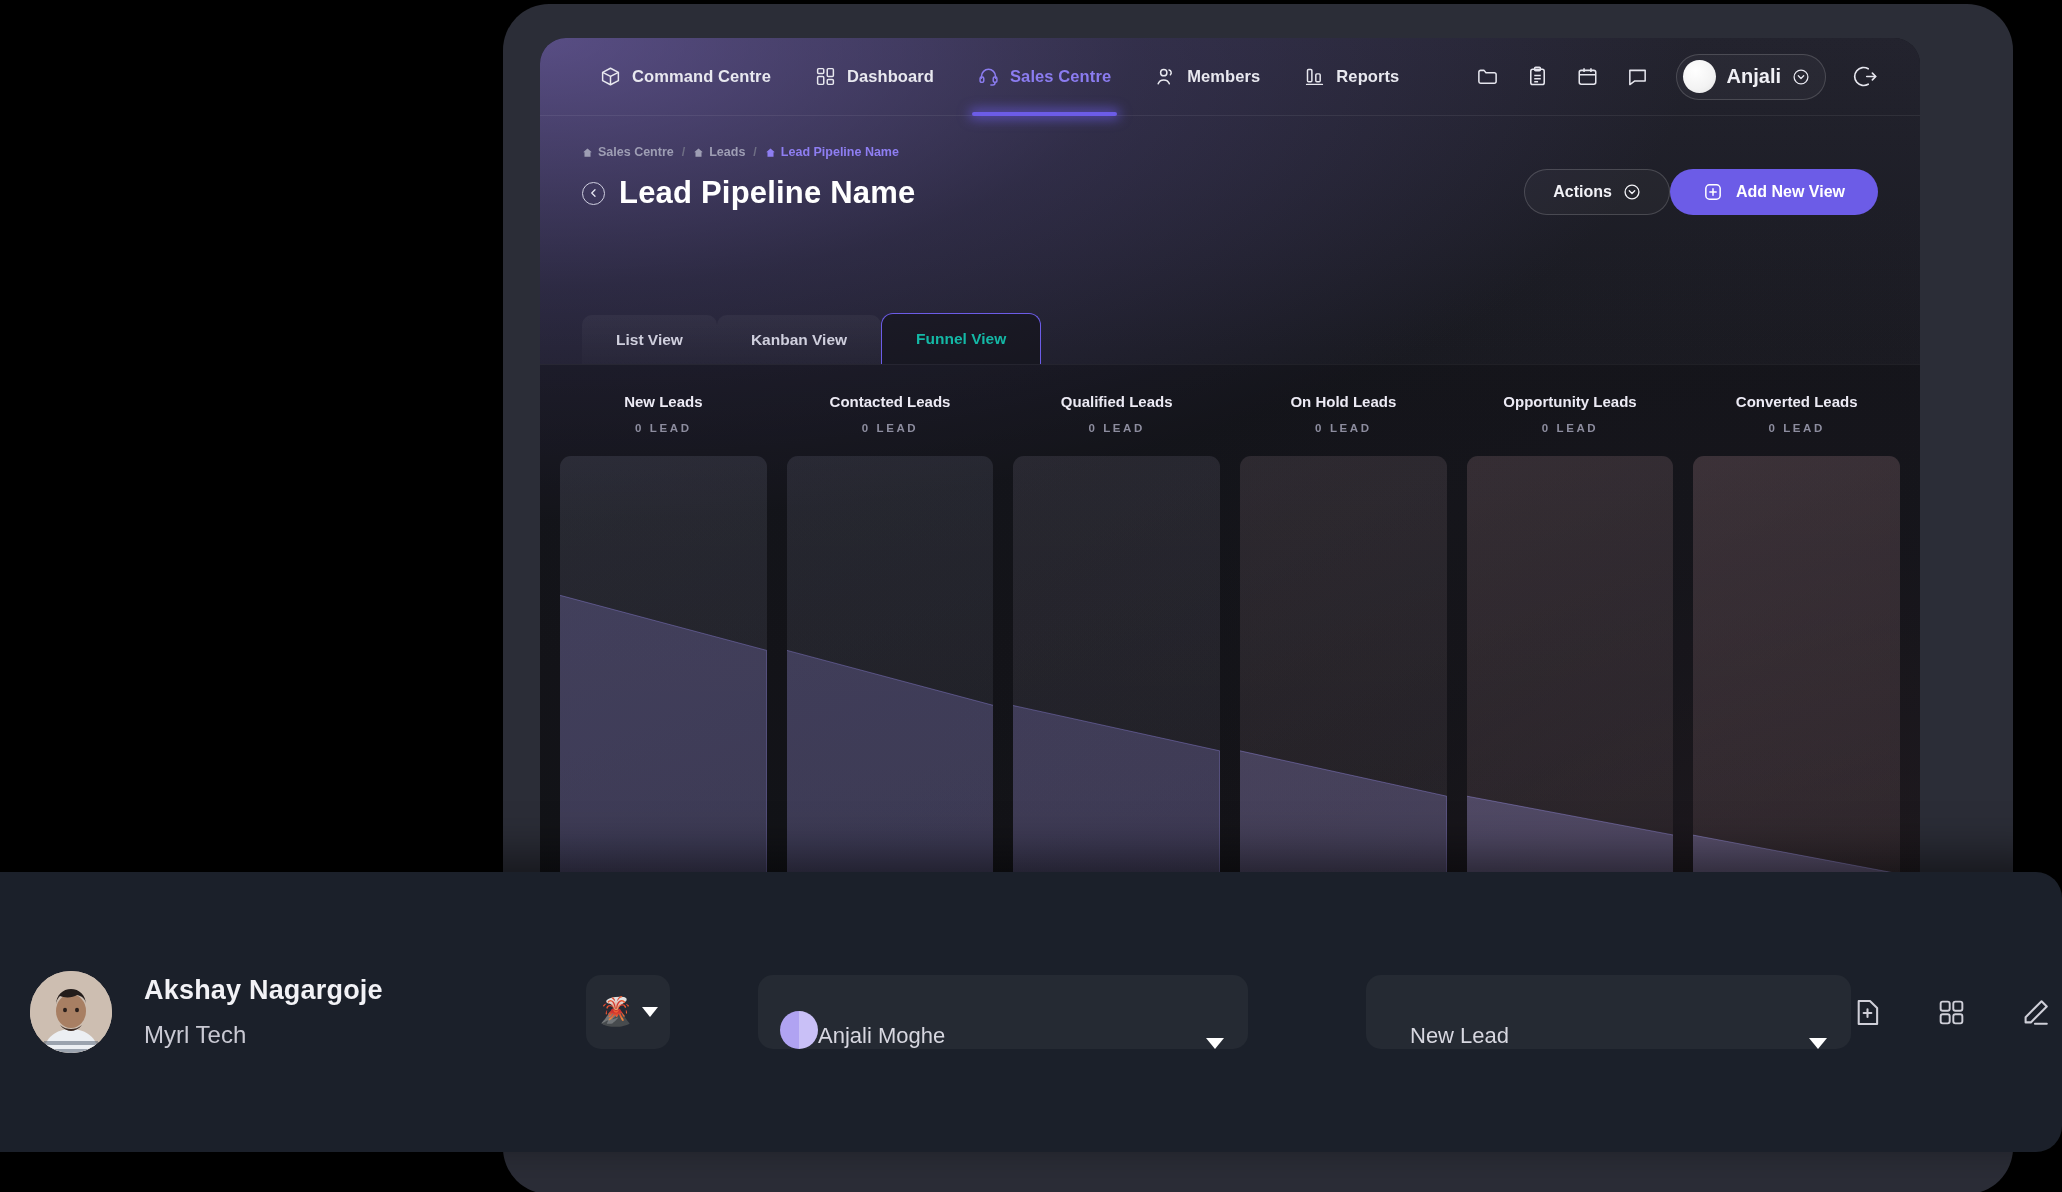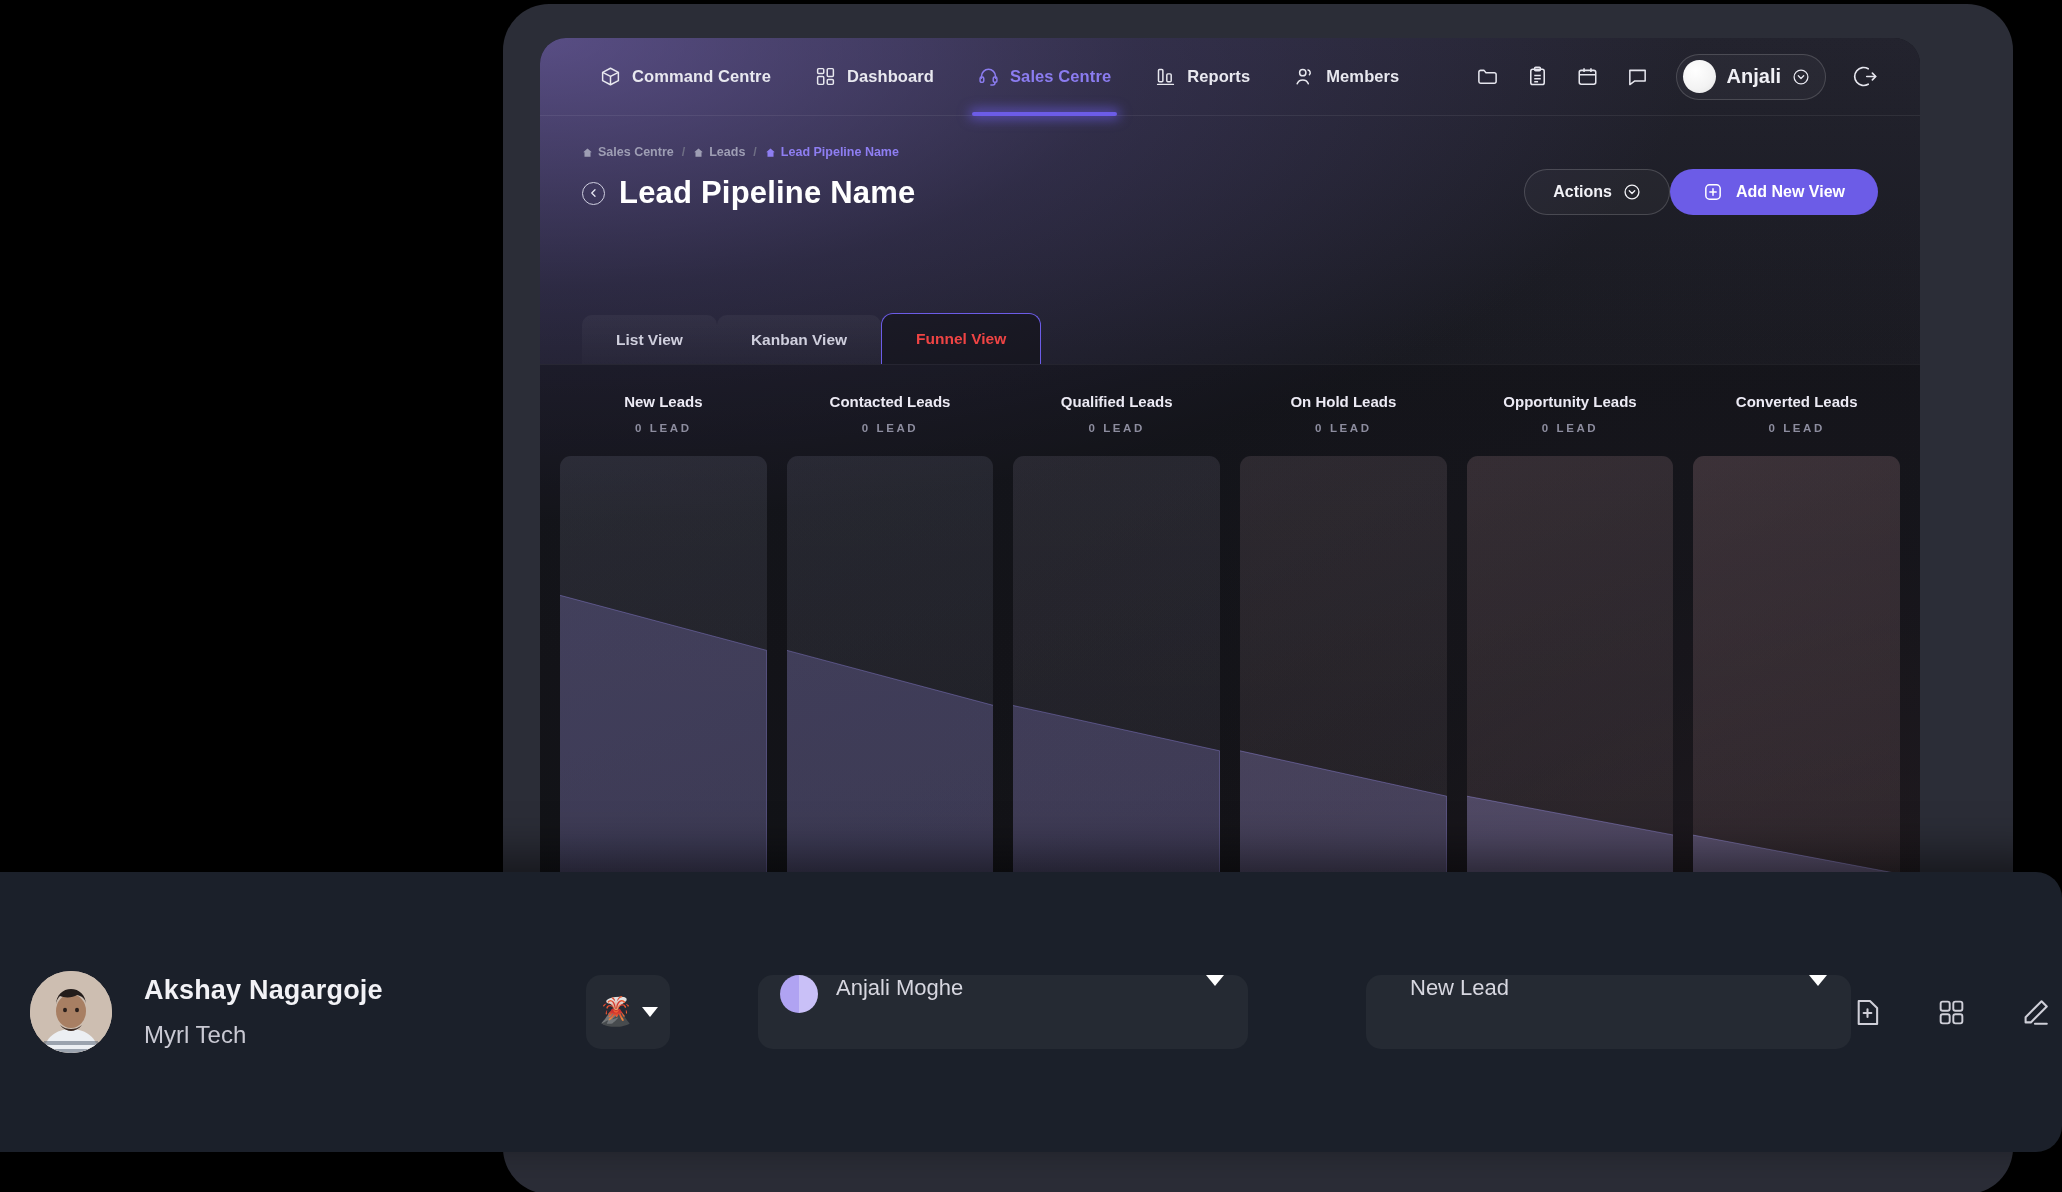--- a/index.html
+++ b/index.html
@@ -99,21 +99,21 @@
 
   
   .tabs { position:absolute; left:42px; top:275px; display:flex; align-items:flex-end; }
   .tab {
     padding:0 34px; height:49px; display:flex; align-items:center;
     font-size:15.5px; font-weight:700; color:#cfcfdd; cursor:pointer;
     border-radius:10px 10px 0 0;
     background:linear-gradient(180deg, rgba(255,255,255,0.045), rgba(255,255,255,0.012));
   }
   .tab.active {
-    color:#ef4444; background:rgba(16,16,22,0.55);
+    color:#14b8a6; background:rgba(16,16,22,0.55);
     border:1.6px solid #6c5ce7; border-bottom:none;
     border-radius:12px 12px 0 0; position:relative; height:51px;
   }
 
   
   .funnel-panel {
     position:absolute; left:0; top:326px; right:0; bottom:26px;
     background:rgba(10,10,14,0.30);
     border-top:1px solid rgba(255,255,255,0.05);
   }
@@ -152,22 +152,22 @@
     width:84px; height:74px; border-radius:15px; background:#252a33;
     display:flex; align-items:center; justify-content:center; gap:9px; cursor:pointer;
     flex:0 0 auto; margin-left:26px;
   }
   .ov-emoji { font-size:28px; line-height:1; }
   .caret { width:0; height:0; border-left:9px solid transparent; border-right:9px solid transparent;
            border-top:11px solid #ffffff; }
   .caret.sm { border-left-width:8px; border-right-width:8px; border-top-width:10px; }
 
   .ov-select {
-    height:74px; border-radius:15px; background:#252a33; display:flex; align-items:flex-start;
-    padding:0 24px 0 22px; cursor:pointer; gap:18px; flex:0 0 auto;
+    height:74px; border-radius:15px; background:#252a33; display:flex; align-items:flex-end;
+    padding:0 24px 0 22px; cursor:pointer; flex:0 0 auto;
   }
   .ov-select.owner { width:490px; margin-left:88px; }
   .ov-select.stage { width:485px; margin-left:118px; padding-left:44px; }
   .ov-select .sel-text { font-size:22px; color:#d7d7e0; flex:1 1 auto; white-space:nowrap; }
   .ov-dot {
     width:38px; height:38px; border-radius:50%; flex:0 0 auto;
     background:linear-gradient(90deg,#b0a3f2 0%, #b0a3f2 50%, #c9c0f7 50%, #c9c0f7 100%);
   }
   .ov-tools { display:flex; align-items:center; gap:52px; margin-left:auto; padding-right:2px; color:#cfcfd8; }
   .ov-tools .t { cursor:pointer; display:flex; }
@@ -216,37 +216,37 @@
               <rect x="17.4" y="12.6" width="4.2" height="6" rx="1.6"></rect>
               <path d="M19.5 18.6v.6a2.6 2.6 0 0 1-2.6 2.6h-2.2"></path>
             </svg>
           </span>
           <span>Sales Centre</span>
         </div>
 
         <div class="nav-item">
           <span>
             <svg width="21" height="21" viewBox="0 0 24 24" fill="none" stroke="currentColor" stroke-width="1.7" stroke-linecap="round">
+              <circle cx="10" cy="7.6" r="3.6"></circle>
+                <path d="M3.6 20.4a6.8 6.8 0 0 1 12.8 0"></path>
+              <path d="M16 4.6a3.2 3.2 0 0 1 1.6 5.4"></path>
+            </svg>
+          </span>
+          <span>Members</span>
+        </div>
+
+        <div class="nav-item">
+          <span>
+            <svg width="21" height="21" viewBox="0 0 24 24" fill="none" stroke="currentColor" stroke-width="1.7" stroke-linecap="round">
               <rect x="4" y="4" width="5" height="14" rx="1.2"></rect>
                 <rect x="13.5" y="9" width="5" height="9" rx="1.2"></rect>
               <path d="M3 21h18"></path>
             </svg>
           </span>
           <span>Reports</span>
-        </div>
-
-        <div class="nav-item">
-          <span>
-            <svg width="21" height="21" viewBox="0 0 24 24" fill="none" stroke="currentColor" stroke-width="1.7" stroke-linecap="round">
-              <circle cx="10" cy="7.6" r="3.6"></circle>
-                <path d="M3.6 20.4a6.8 6.8 0 0 1 12.8 0"></path>
-              <path d="M16 4.6a3.2 3.2 0 0 1 1.6 5.4"></path>
-            </svg>
-          </span>
-          <span>Members</span>
         </div>
       </div>
 
       <div class="nav-right">
         <div class="icon-btn">
           <svg width="23" height="23" viewBox="0 0 24 24" fill="none" stroke="currentColor" stroke-width="1.6" stroke-linejoin="round">
             <path d="M3 7.4a1.8 1.8 0 0 1 1.8-1.8h3.6l2 2.4h8.8A1.8 1.8 0 0 1 21 9.8v7.4a1.8 1.8 0 0 1-1.8 1.8H4.8A1.8 1.8 0 0 1 3 17.2z"></path>
           </svg>
         </div>
         <div class="icon-btn">

